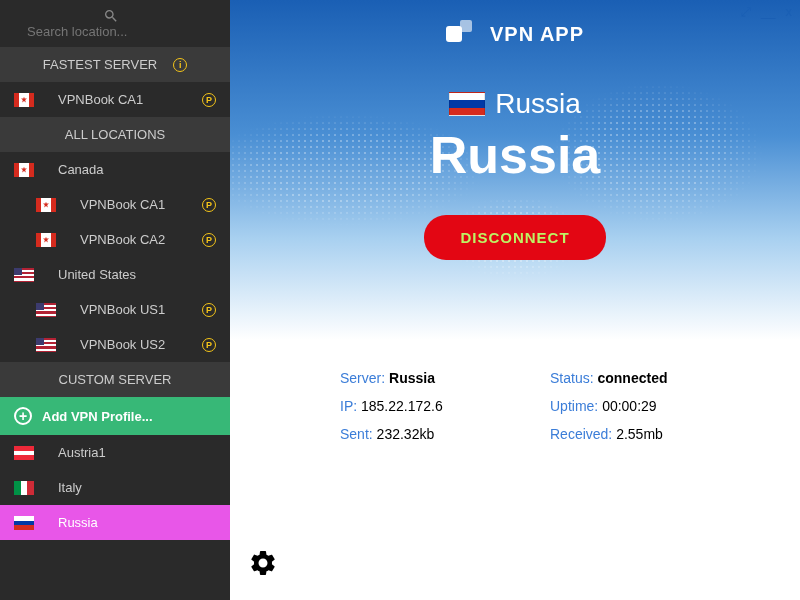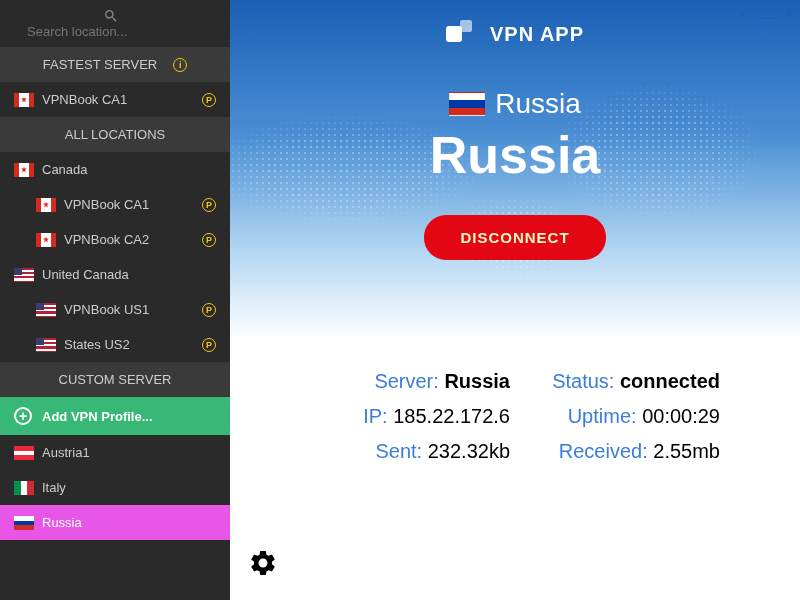--- a/index.html
+++ b/index.html
@@ -8,21 +8,21 @@
 
 
 .sidebar { width: 230px; background: #2a2a2a; height: 100%; overflow-y: auto; }
 .search { display: flex; align-items: center; padding: 8px 12px; background: #2a2a2a; flex-direction: column; }
 .search svg { width: 16px; height: 16px; fill: #888; margin-right: 8px; }
 .search input { background: transparent; border: none; color: #888; font-size: 13px; outline: none; flex: 1; }
 
 .section-header { background: #3a3a3a; color: #ccc; font-size: 13px; padding: 10px 0; text-align: center; display: flex; align-items: center; justify-content: center; gap: 16px; }
 .info-icon { display: inline-flex; width: 14px; height: 14px; border: 1.5px solid #f5c518; border-radius: 50%; align-items: center; justify-content: center; color: #f5c518; font-size: 9px; font-weight: bold; }
 
-.server-item { display: flex; align-items: center; padding: 10px 14px; color: #ccc; font-size: 13px; cursor: pointer; gap: 8px; }
+.server-item { display: flex; align-items: center; padding: 10px 14px; color: #ccc; font-size: 13px; cursor: pointer; gap: 24px; }
 .server-item.sub { padding-left: 36px; }
 .server-item.selected { background: #e856e8; color: #fff; }
 
 .flag { width: 20px; height: 14px; display: inline-block; position: relative; }
 .flag-ca { background: #fff; position: relative; }
 .flag-ca::before, .flag-ca::after { content: ''; position: absolute; top: 0; bottom: 0; width: 5px; background: #d52b1e; }
 .flag-ca::before { left: 0; }
 .flag-ca::after { right: 0; }
 .flag-ca-leaf { position: absolute; left: 50%; top: 50%; transform: translate(-50%,-50%); width: 6px; height: 6px; background: #d52b1e; clip-path: polygon(50% 0, 60% 35%, 100% 35%, 70% 60%, 80% 100%, 50% 75%, 20% 100%, 30% 60%, 0 35%, 40% 35%); }
 .flag-us { background: linear-gradient(to bottom, #b22234 0%, #b22234 15%, #fff 15%, #fff 30%, #b22234 30%, #b22234 45%, #fff 45%, #fff 60%, #b22234 60%, #b22234 75%, #fff 75%, #fff 90%, #b22234 90%); position: relative; }
@@ -47,23 +47,23 @@
 .logo-icon { width: 28px; height: 28px; position: relative; }
 .logo-icon::before { content: ''; position: absolute; left: 0; top: 6px; width: 16px; height: 16px; background: #fff; border-radius: 3px; }
 .logo-icon::after { content: ''; position: absolute; right: 2px; top: 0; width: 12px; height: 12px; background: rgba(255,255,255,0.6); border-radius: 2px; }
 .logo-text { font-size: 20px; font-weight: bold; letter-spacing: 1px; }
 
 .country-small { display: flex; align-items: center; gap: 10px; margin-top: 40px; z-index: 1; }
 .country-small .flag { width: 36px; height: 24px; border: 1px solid rgba(0,0,0,0.1); }
 .country-small-text { color: #fff; font-size: 28px; }
 .country-big { color: #fff; font-size: 52px; font-weight: bold; margin-top: 5px; z-index: 1; }
 
-.disconnect-btn { background: #e30613; color: #fef9c3; border: none; padding: 14px 36px; border-radius: 22px; font-size: 15px; font-weight: bold; letter-spacing: 1px; margin-top: 30px; cursor: pointer; z-index: 1; }
+.disconnect-btn { background: #e30613; color: #bef264; border: none; padding: 14px 36px; border-radius: 22px; font-size: 15px; font-weight: bold; letter-spacing: 1px; margin-top: 30px; cursor: pointer; z-index: 1; }
 
-.stats { display: grid; grid-template-columns: 1fr 1fr; gap: 12px 40px; padding: 30px 80px 0 110px; font-size: 20px; color: #333; text-align: right; }
+.stats { display: grid; grid-template-columns: 1fr 1fr; gap: 12px 40px; padding: 30px 80px 0 110px; font-size: 14px; color: #333; }
 .stat-label { color: #3b7dd8; }
 .stat-value { color: #000; }
 .stat-value.bold { font-weight: bold; }
 
 .settings-gear { position: absolute; bottom: 18px; left: 18px; cursor: pointer; }
 .settings-gear svg { width: 30px; height: 30px; fill: #000; }
 </style>
 </head>
 <body>
 
@@ -108,30 +108,30 @@
     <div class="server-item sub">
       <span class="flag flag-ca">
           <span class="flag-ca-leaf"></span>
         </span>
       <span>VPNBook CA2</span>
       <span class="p-badge">P</span>
     </div>
 
     <div class="server-item">
       <span class="flag flag-us"></span>
-      <span>United Canada</span>
+      <span>United States</span>
     </div>
     <div class="server-item sub">
       <span class="flag flag-us"></span>
       <span>VPNBook US1</span>
       <span class="p-badge">P</span>
     </div>
     <div class="server-item sub">
       <span class="flag flag-us"></span>
-      <span>States US2</span>
+      <span>VPNBook US2</span>
       <span class="p-badge">P</span>
     </div>
 
     <div class="section-header">
       <span>CUSTOM SERVER</span>
     </div>
     <div class="add-profile">
       <span class="plus-icon">+</span>
       <span>Add VPN Profile...</span>
     </div>

